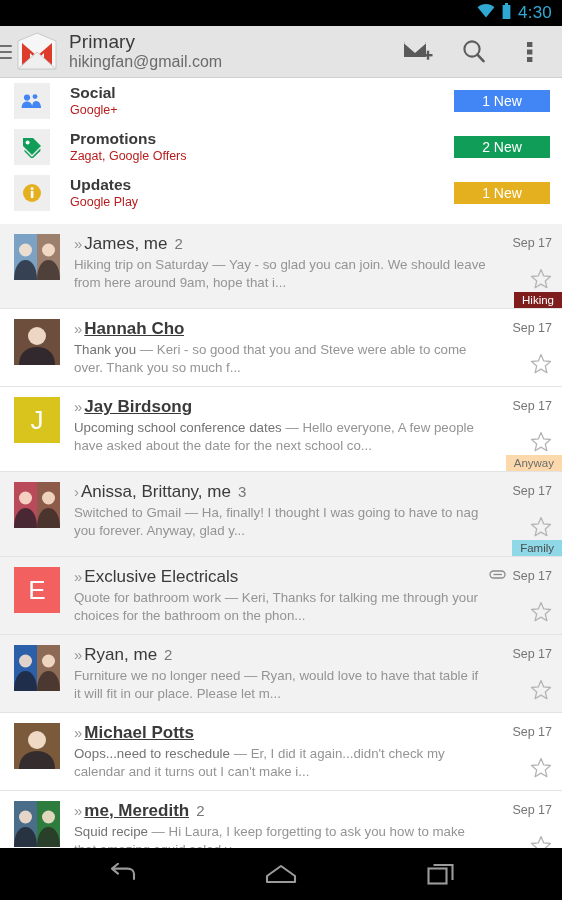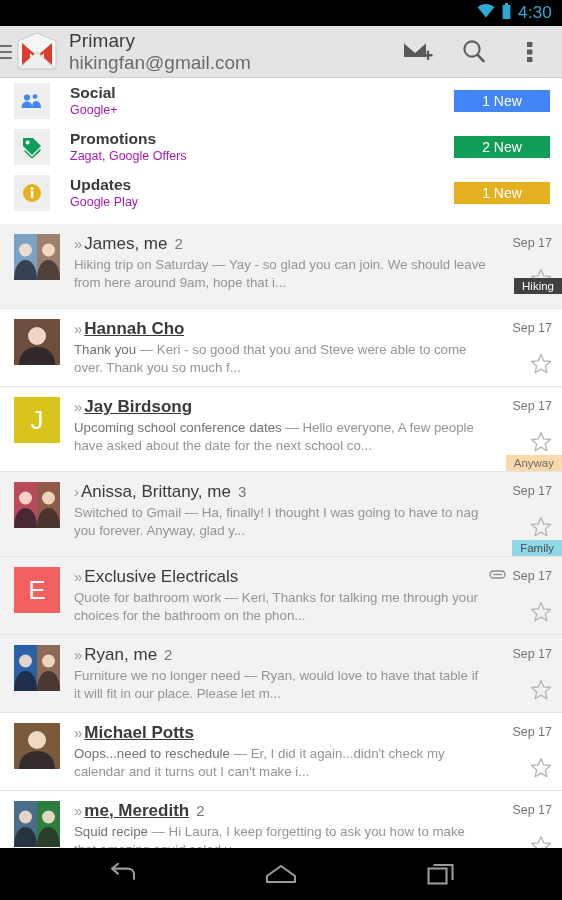--- a/index.html
+++ b/index.html
@@ -27,37 +27,37 @@
     display:flex; align-items:center; position:relative;
   }
   .hamburger {
     width:16px; margin-left:-4px; display:flex; flex-direction:column;
     gap:4px; flex:0 0 auto; padding-left:1px;
   }
   .hamburger i { display:block; height:2px; background:#707070; width:15px; border-radius:1px; }
   .logo-wrap { width:44px; height:40px; margin-left:3px; position:relative; flex:0 0 auto; }
   .acc-text { margin-left:10px; line-height:1.05; flex:1 1 auto; min-width:0; }
   .acc-title { font-size:19px; color:#3b3b3b; letter-spacing:.1px; }
-  .acc-sub { font-size:19px; color:#6b6b6b; margin-top:2px; }
+  .acc-sub { font-size:16px; color:#6b6b6b; margin-top:2px; }
   .ab-actions { display:flex; align-items:center; gap:0; padding-right:4px; }
   .ab-btn { width:56px; height:52px; display:flex; align-items:center; justify-content:center; }
 
   
   .categories { background:#fff; }
   .cat-row {
     height:46px; display:flex; align-items:center; padding:0 12px 0 14px;
     background:#fff;
   }
   .cat-icon {
     width:36px; height:36px; background:#eeeeee; flex:0 0 auto;
     display:flex; align-items:center; justify-content:center;
   }
   .cat-text { margin-left:20px; flex:1 1 auto; min-width:0; line-height:1.08; }
   .cat-name { font-size:15.5px; font-weight:bold; color:#3a3a3a; }
-  .cat-sub { font-size:12.5px; color:#a21caf; margin-top:2px; }
+  .cat-sub { font-size:12.5px; color:#b91c1c; margin-top:2px; }
   .cat-badge {
     min-width:96px; height:22px; color:#fff; font-size:14px;
     display:flex; align-items:center; justify-content:center;
     flex:0 0 auto;
   }
   .cat-sep { height:8px; background:#fff; }
 
   
   .list { position:relative; }
   .conv {
@@ -243,21 +243,21 @@
           <div class="snippet">Hiking trip on Saturday — Yay - so glad you can join. We should leave from here around 9am, hope that i...</div>
         </div>
         <div class="conv-right">
           <div class="datecell">
             <span class="date">Sep 17</span>
           </div>
           <span class="star"><svg width="22" height="22" viewBox="0 0 22 22">
               <path d="M11 1.6 L13.7 7.9 L20.5 8.5 L15.3 13 L16.9 19.7 L11 16.1 L5.1 19.7 L6.7 13 L1.5 8.5 L8.3 7.9 Z" fill="none" stroke="#b4b4b4" stroke-width="1.3" stroke-linejoin="round"></path>
             </svg></span>
         </div>
-        <div class="label-chip" style="background:#404040;color:#ffffff;bottom:14px;">Hiking</div>
+        <div class="label-chip" style="background:#7f1d1d;color:#ffffff;bottom:0;">Hiking</div>
       </div>
       <div class="conv">
         <div class="avatar" style="background:#6d4e3d">
           <svg width="46" height="46" viewBox="0 0 46 46">
             <rect width="46" height="46" fill="#6d4e3d"></rect>
             <circle cx="23" cy="17" r="9" fill="rgba(255,235,215,.88)"></circle>
             <path d="M5 46 C5 33 14 28 23 28 C32 28 41 33 41 46 Z" fill="rgba(30,30,40,.75)"></path>
           </svg>
         </div>
         <div class="conv-body">

